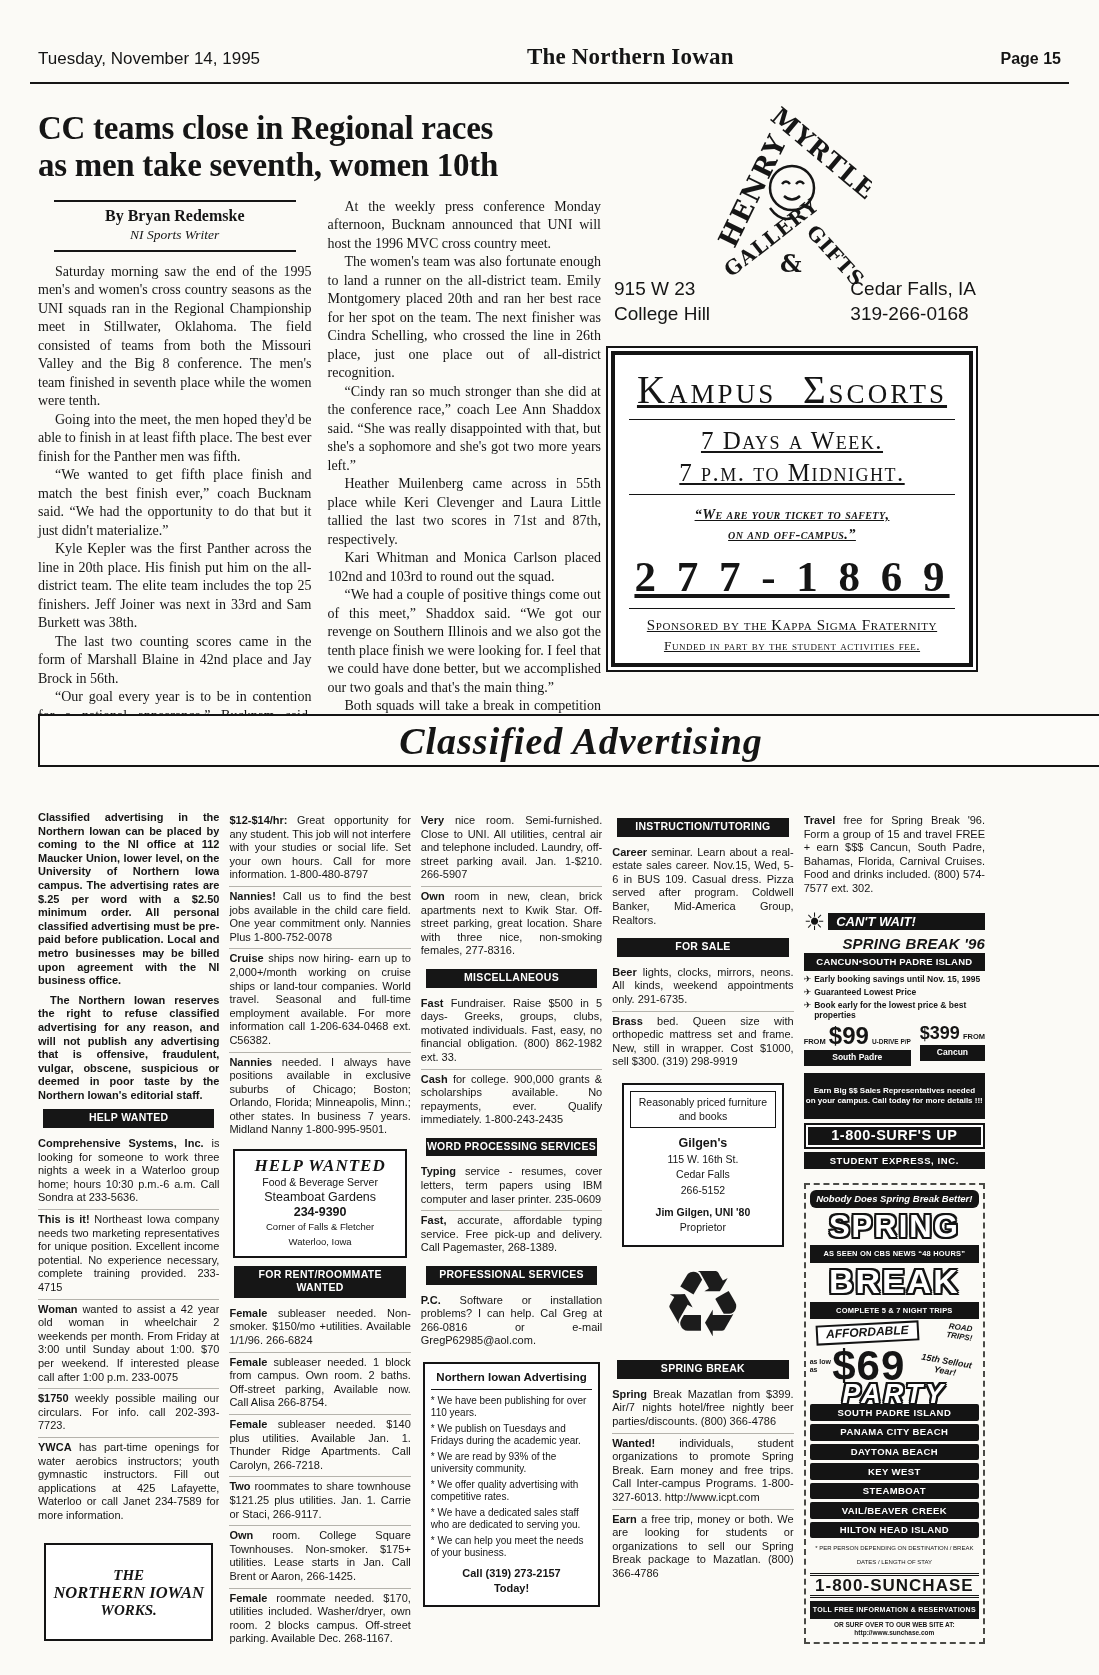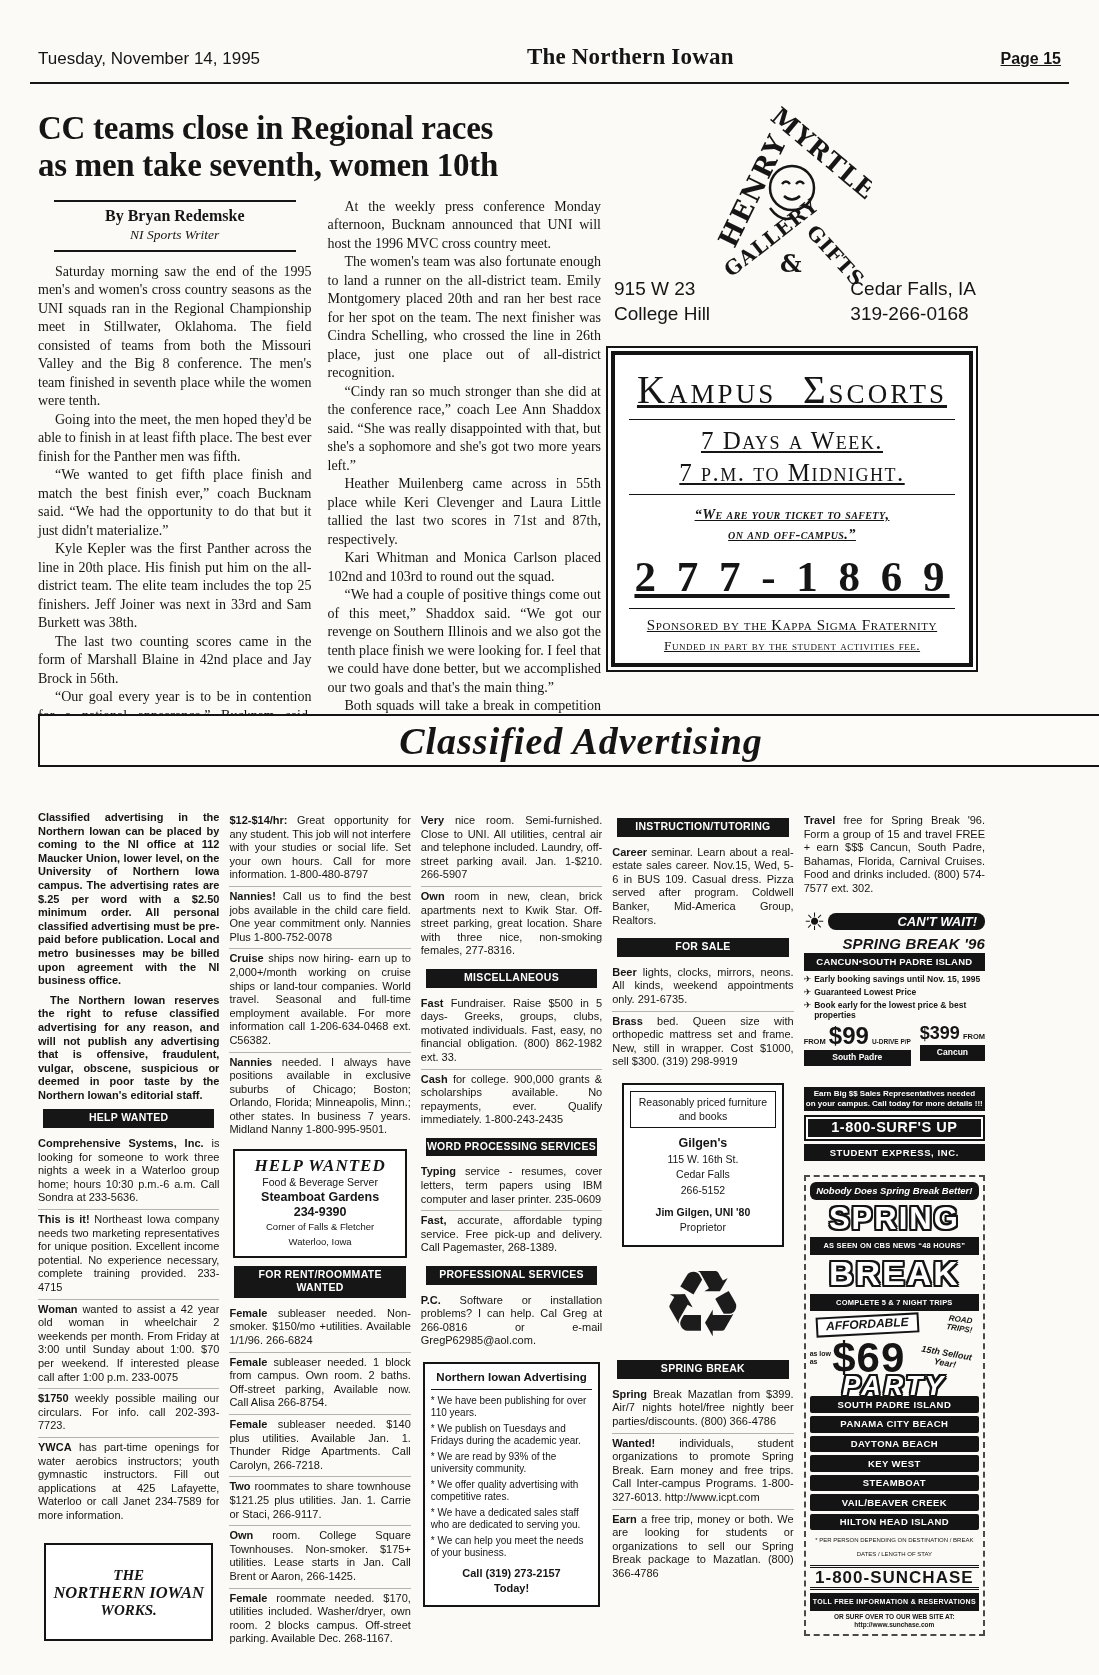--- a/index.html
+++ b/index.html
@@ -8,21 +8,21 @@
     position:relative; width:1099px; height:1675px; margin:0 auto;
     background:#fbfaf6; color:#151515; overflow:hidden;
     font-family:"Liberation Serif", serif;
   }
 
   
   .masthead { position:absolute; top:44px; left:38px; right:38px;
     display:flex; justify-content:space-between; align-items:baseline; }
   .m-date { font-family:"Liberation Sans",sans-serif; font-size:17px; }
   .m-paper { font-size:23px; font-weight:bold; letter-spacing:.2px; }
-  .m-page { font-family:"Liberation Sans",sans-serif; font-size:16px; font-weight:bold;text-decoration:underline; }
+  .m-page { font-family:"Liberation Sans",sans-serif; font-size:16px; font-weight:bold; }
   .m-rule { position:absolute; top:82px; left:30px; right:30px; border-top:2.5px solid #161616; }
 
   
   .article { position:absolute; left:38px; top:110px; width:563px; }
   .headline { font-size:33px; font-weight:bold; line-height:1.13; letter-spacing:-.3px; }
   .article-cols { display:flex; gap:16px; margin-top:13px; }
   .acol { width:274px; }
   .byline-block { border-top:2px solid #161616; border-bottom:2px solid #161616;
     margin:2px 16px 11px; padding:5px 0 7px; text-align:center; }
   .byline-name { font-size:16px; font-weight:bold; }
@@ -69,21 +69,21 @@
   .c-box { border:2px solid #141414; text-align:center; background:#fff; }
   .ni-works { margin:16px 6px 0; padding:24px 6px 22px; font-family:"Liberation Serif",serif; }
   .niw1 { font-size:15px; font-weight:bold; font-style:italic; }
   .niw2 { font-size:16.5px; font-weight:bold; font-style:italic; margin-top:4px; }
   .niw3 { font-size:15px; font-weight:bold; font-style:italic; margin-top:4px; }
 
   .steamboat { margin:8px 4px; padding:8px 4px 7px; }
   .sb-title { font-family:"Liberation Serif",serif; font-size:17px; font-weight:bold;
     font-style:italic; letter-spacing:1px; }
   .sb-sub { font-size:10.5px; margin-top:3px; }
-  .sb-name { font-size:12.5px; font-weight:bold; margin-top:2px; }
+  .sb-name { font-size:12.5px; font-weight:normal; margin-top:2px; }
   .sb-phone { font-size:12.5px; font-weight:bold; margin-top:1px; }
   .sb-addr { font-size:9.5px; margin-top:1px; }
 
   .ni-adv { margin:10px 2px 0; padding:7px 6px 9px; text-align:center; }
   .nia-title { font-weight:bold; font-size:11.5px; border-bottom:1px solid #141414;
     padding-bottom:4px; margin-bottom:5px; }
   .nia-bullet { font-size:10px; line-height:12.5px; text-align:left; margin:3px 0; }
   .nia-call { font-weight:bold; font-size:11px; margin-top:7px; }
   .nia-today { font-weight:bold; font-size:11px; margin-top:2px; }
 
@@ -94,35 +94,35 @@
   .gil-owner { font-size:10.5px; font-weight:bold; margin-top:9px; }
   .gil-title { font-size:10.5px; margin-top:1px; margin-bottom:4px; }
   .recycle { text-align:center; font-size:92px; line-height:1.05; color:#1c1c1c; margin:10px 0 4px;
     font-family:"DejaVu Sans",sans-serif; }
 
   
   .sx { margin-top:10px; }
   .sx-top { display:flex; align-items:center; gap:3px; }
   .sun { font-family:"DejaVu Sans",sans-serif; font-size:24px; line-height:1; }
   .sx-cantwait { background:#141414; color:#fff; font-weight:bold; font-style:italic;
-    font-size:13px; padding:2px 8px; border-radius:8px; flex:1; text-align:right; }
+    font-size:13px; padding:2px 8px; border-radius:0; flex:1; text-align:left; }
   .sx-title { font-weight:bold; font-style:italic; font-size:15px; text-align:right; margin-top:3px; letter-spacing:.2px; }
   .sx-bar { background:#141414; color:#fff; font-weight:bold; font-size:9.5px; text-align:center;
     padding:2px 1px; margin-top:3px; letter-spacing:.2px; }
   .sx-feat { display:flex; gap:3px; font-size:8.5px; font-weight:bold; margin-top:3px; line-height:10px; }
   .plane { font-family:"DejaVu Sans",sans-serif; font-size:9px; line-height:10px; }
   .sx-prices { display:flex; justify-content:space-between; align-items:flex-start; margin-top:4px; }
   .sx-p1 { text-align:center; }
   .sx-from { font-size:7.5px; font-weight:bold; }
   .sx-99 { font-size:24px; font-weight:bold; line-height:1; }
   .sx-note { font-size:6.5px; font-weight:bold; }
   .sx-dest { background:#141414; color:#fff; font-size:8.5px; font-weight:bold; padding:1px 6px; margin-top:2px; }
   .sx-399 { font-size:18px; font-weight:bold; line-height:1; }
   .sx-reps { background:#141414; color:#fff; font-size:8px; font-weight:bold; text-align:center;
-    padding:2px 2px; margin-top:21px; line-height:10px; }
+    padding:13px 2px; margin-top:7px; line-height:10px; }
   .sx-phone { background:#141414; color:#fff; font-weight:bold; font-size:14.5px; text-align:center;
     padding:4px 0; margin-top:4px; border:2px solid #141414; box-shadow:inset 0 0 0 2px #fff; letter-spacing:.5px; }
   .sx-co { background:#141414; color:#fff; font-weight:bold; font-size:9.5px; text-align:center;
     padding:2px 0; margin-top:3px; letter-spacing:.6px; }
 
   
   .sc { margin-top:14px; border:2px dashed #4a4a46; padding:5px 4px; }
   .sc-ribbon { background:#141414; color:#fff; font-weight:bold; font-style:italic; font-size:9.5px;
     text-align:center; padding:2px 1px; border-radius:6px; }
   .outline-txt { font-family:"Liberation Sans",sans-serif; font-weight:bold; color:#fff;

